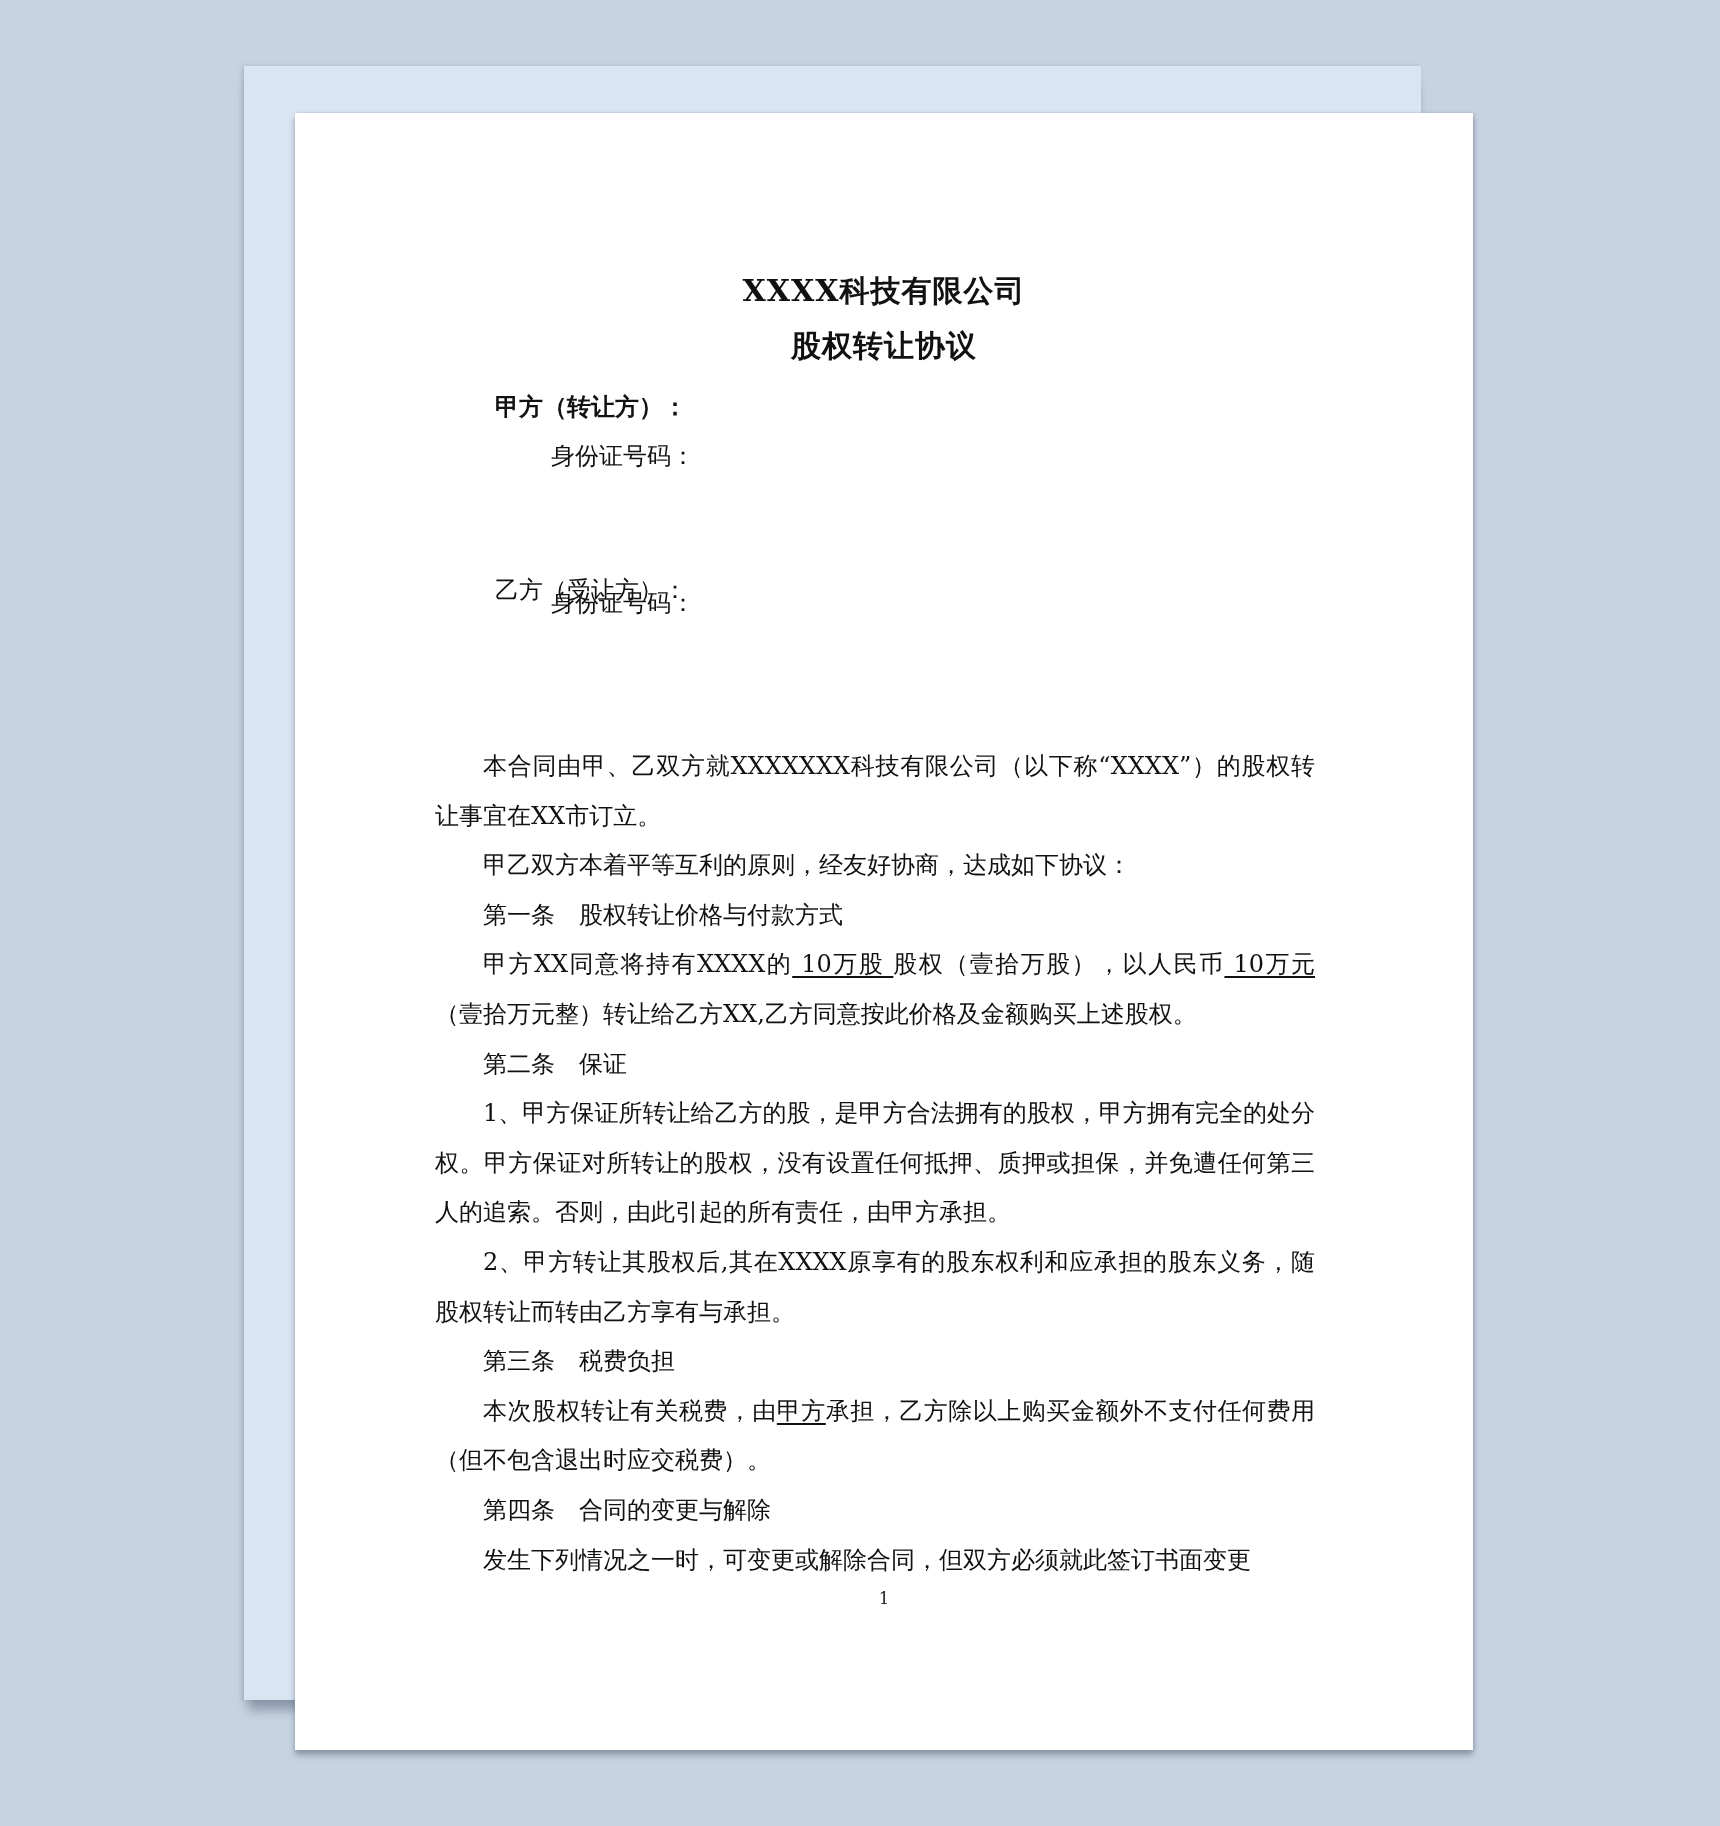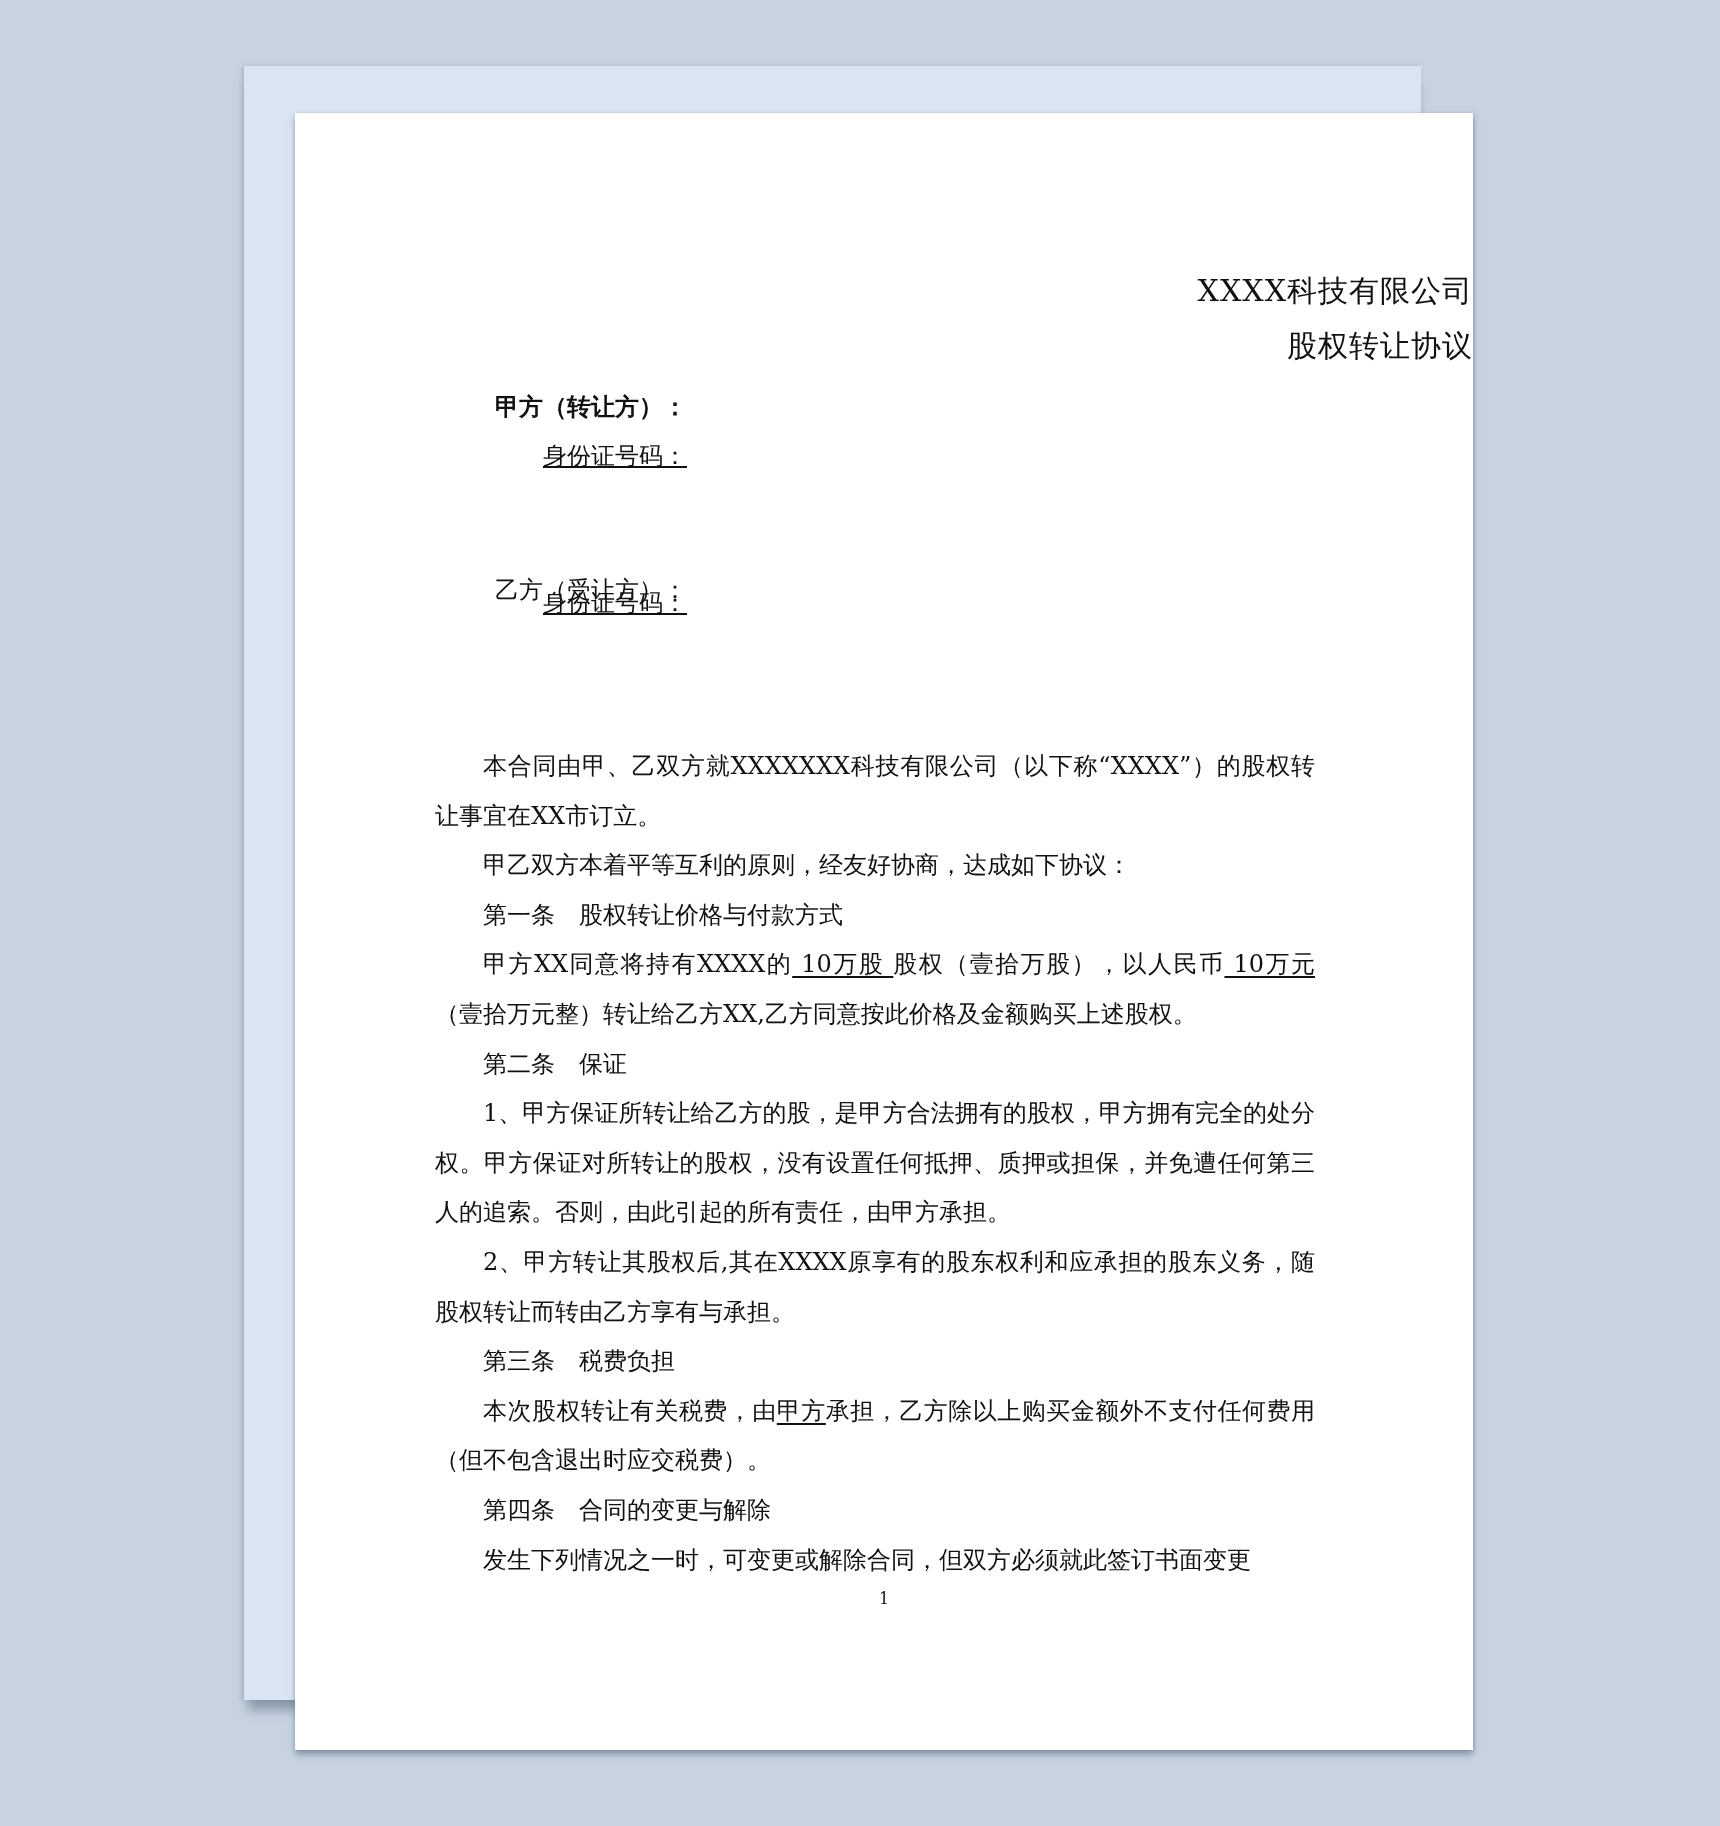--- a/index.html
+++ b/index.html
@@ -30,37 +30,37 @@
       top: 113px;
       width: 1178px;
       height: 1637px;
       background: #ffffff;
       box-shadow: 0 5px 6px rgba(90,105,125,0.55), 1px 0 3px rgba(120,135,155,0.35);
     }
     .doc-title {
       position: absolute;
       left: 0;
       width: 100%;
-      text-align: right;
+      text-align: center;
       font-size: 30px;
       letter-spacing: 1px;
       margin: 0;
-      font-weight: normal;
+      font-weight: bold;
     }
     .title-1 { top: 158px; }
     .title-2 { top: 213px; }
     .line {
       position: absolute;
       font-size: 24px;
       line-height: 30px;
       white-space: nowrap;
       margin: 0;
     }
     .party { left: 200px; }
-    .idno { left: 248px; text-decoration: underline; }
+    .idno { left: 256px; }
     .body-text {
       position: absolute;
       left: 140px;
       width: 880px;
       font-size: 24px;
       line-height: 49.6px;
       top: 629px;
     }
     .body-text p {
       margin: 0;

